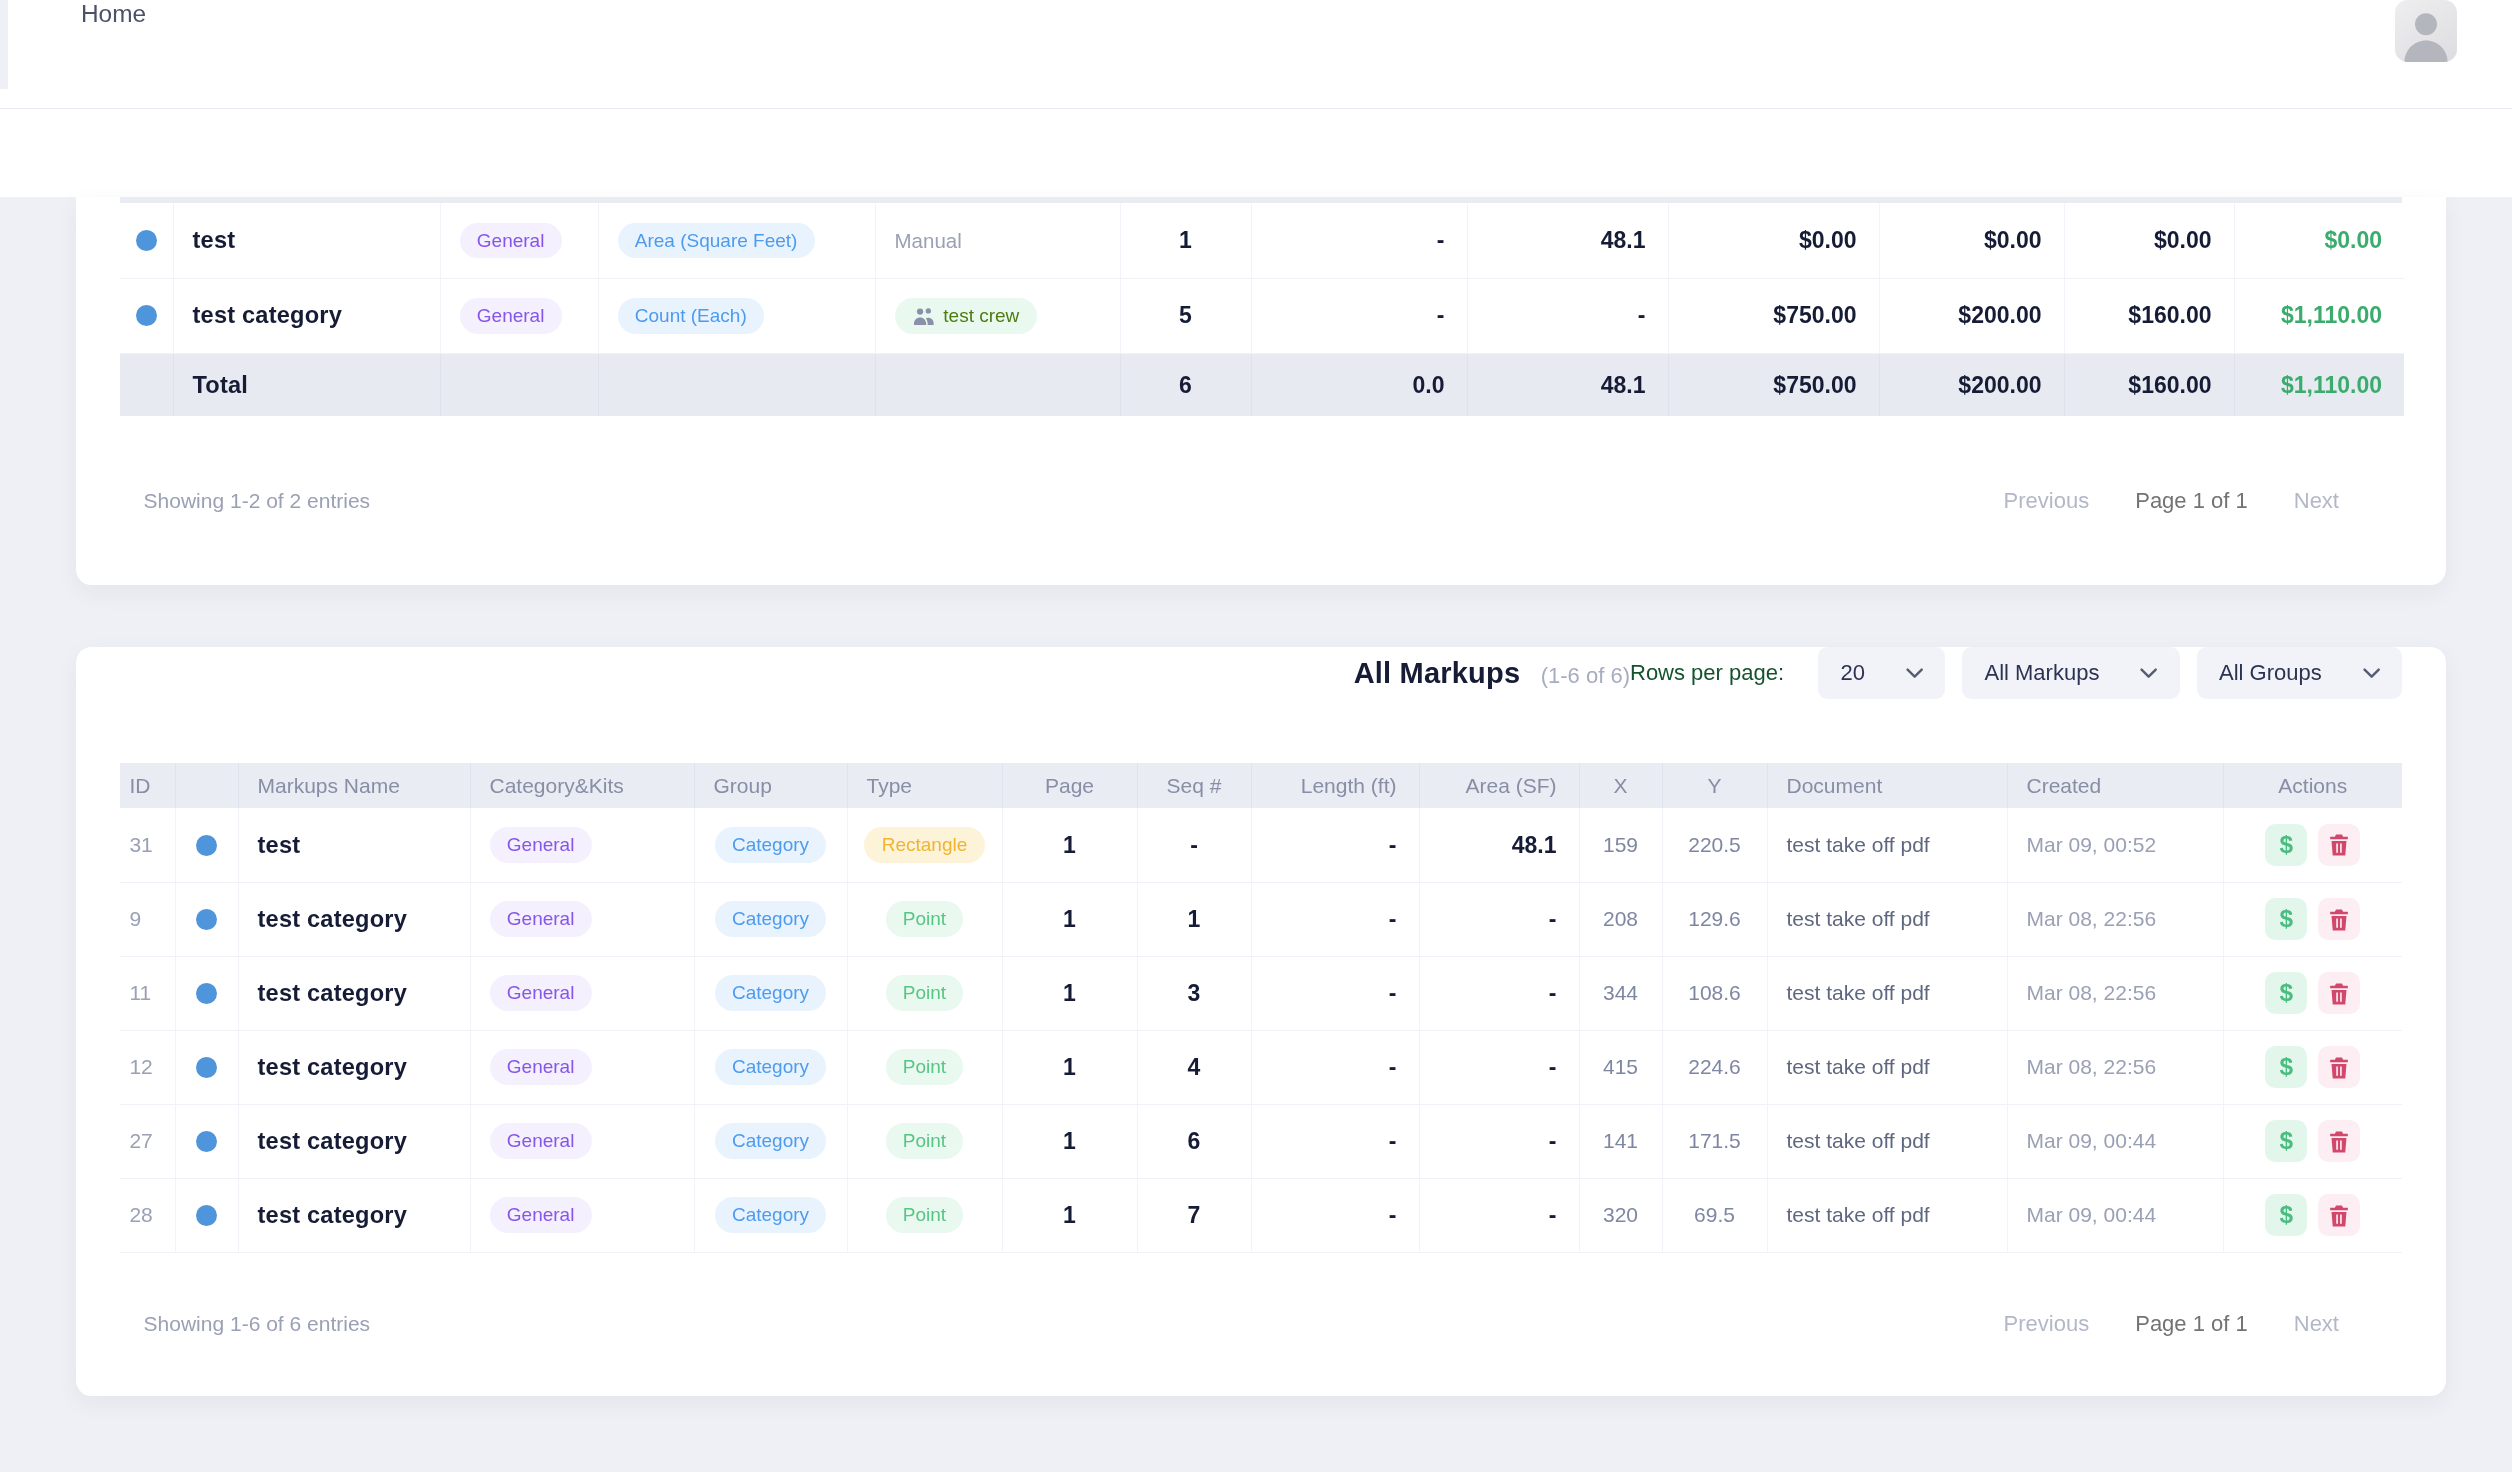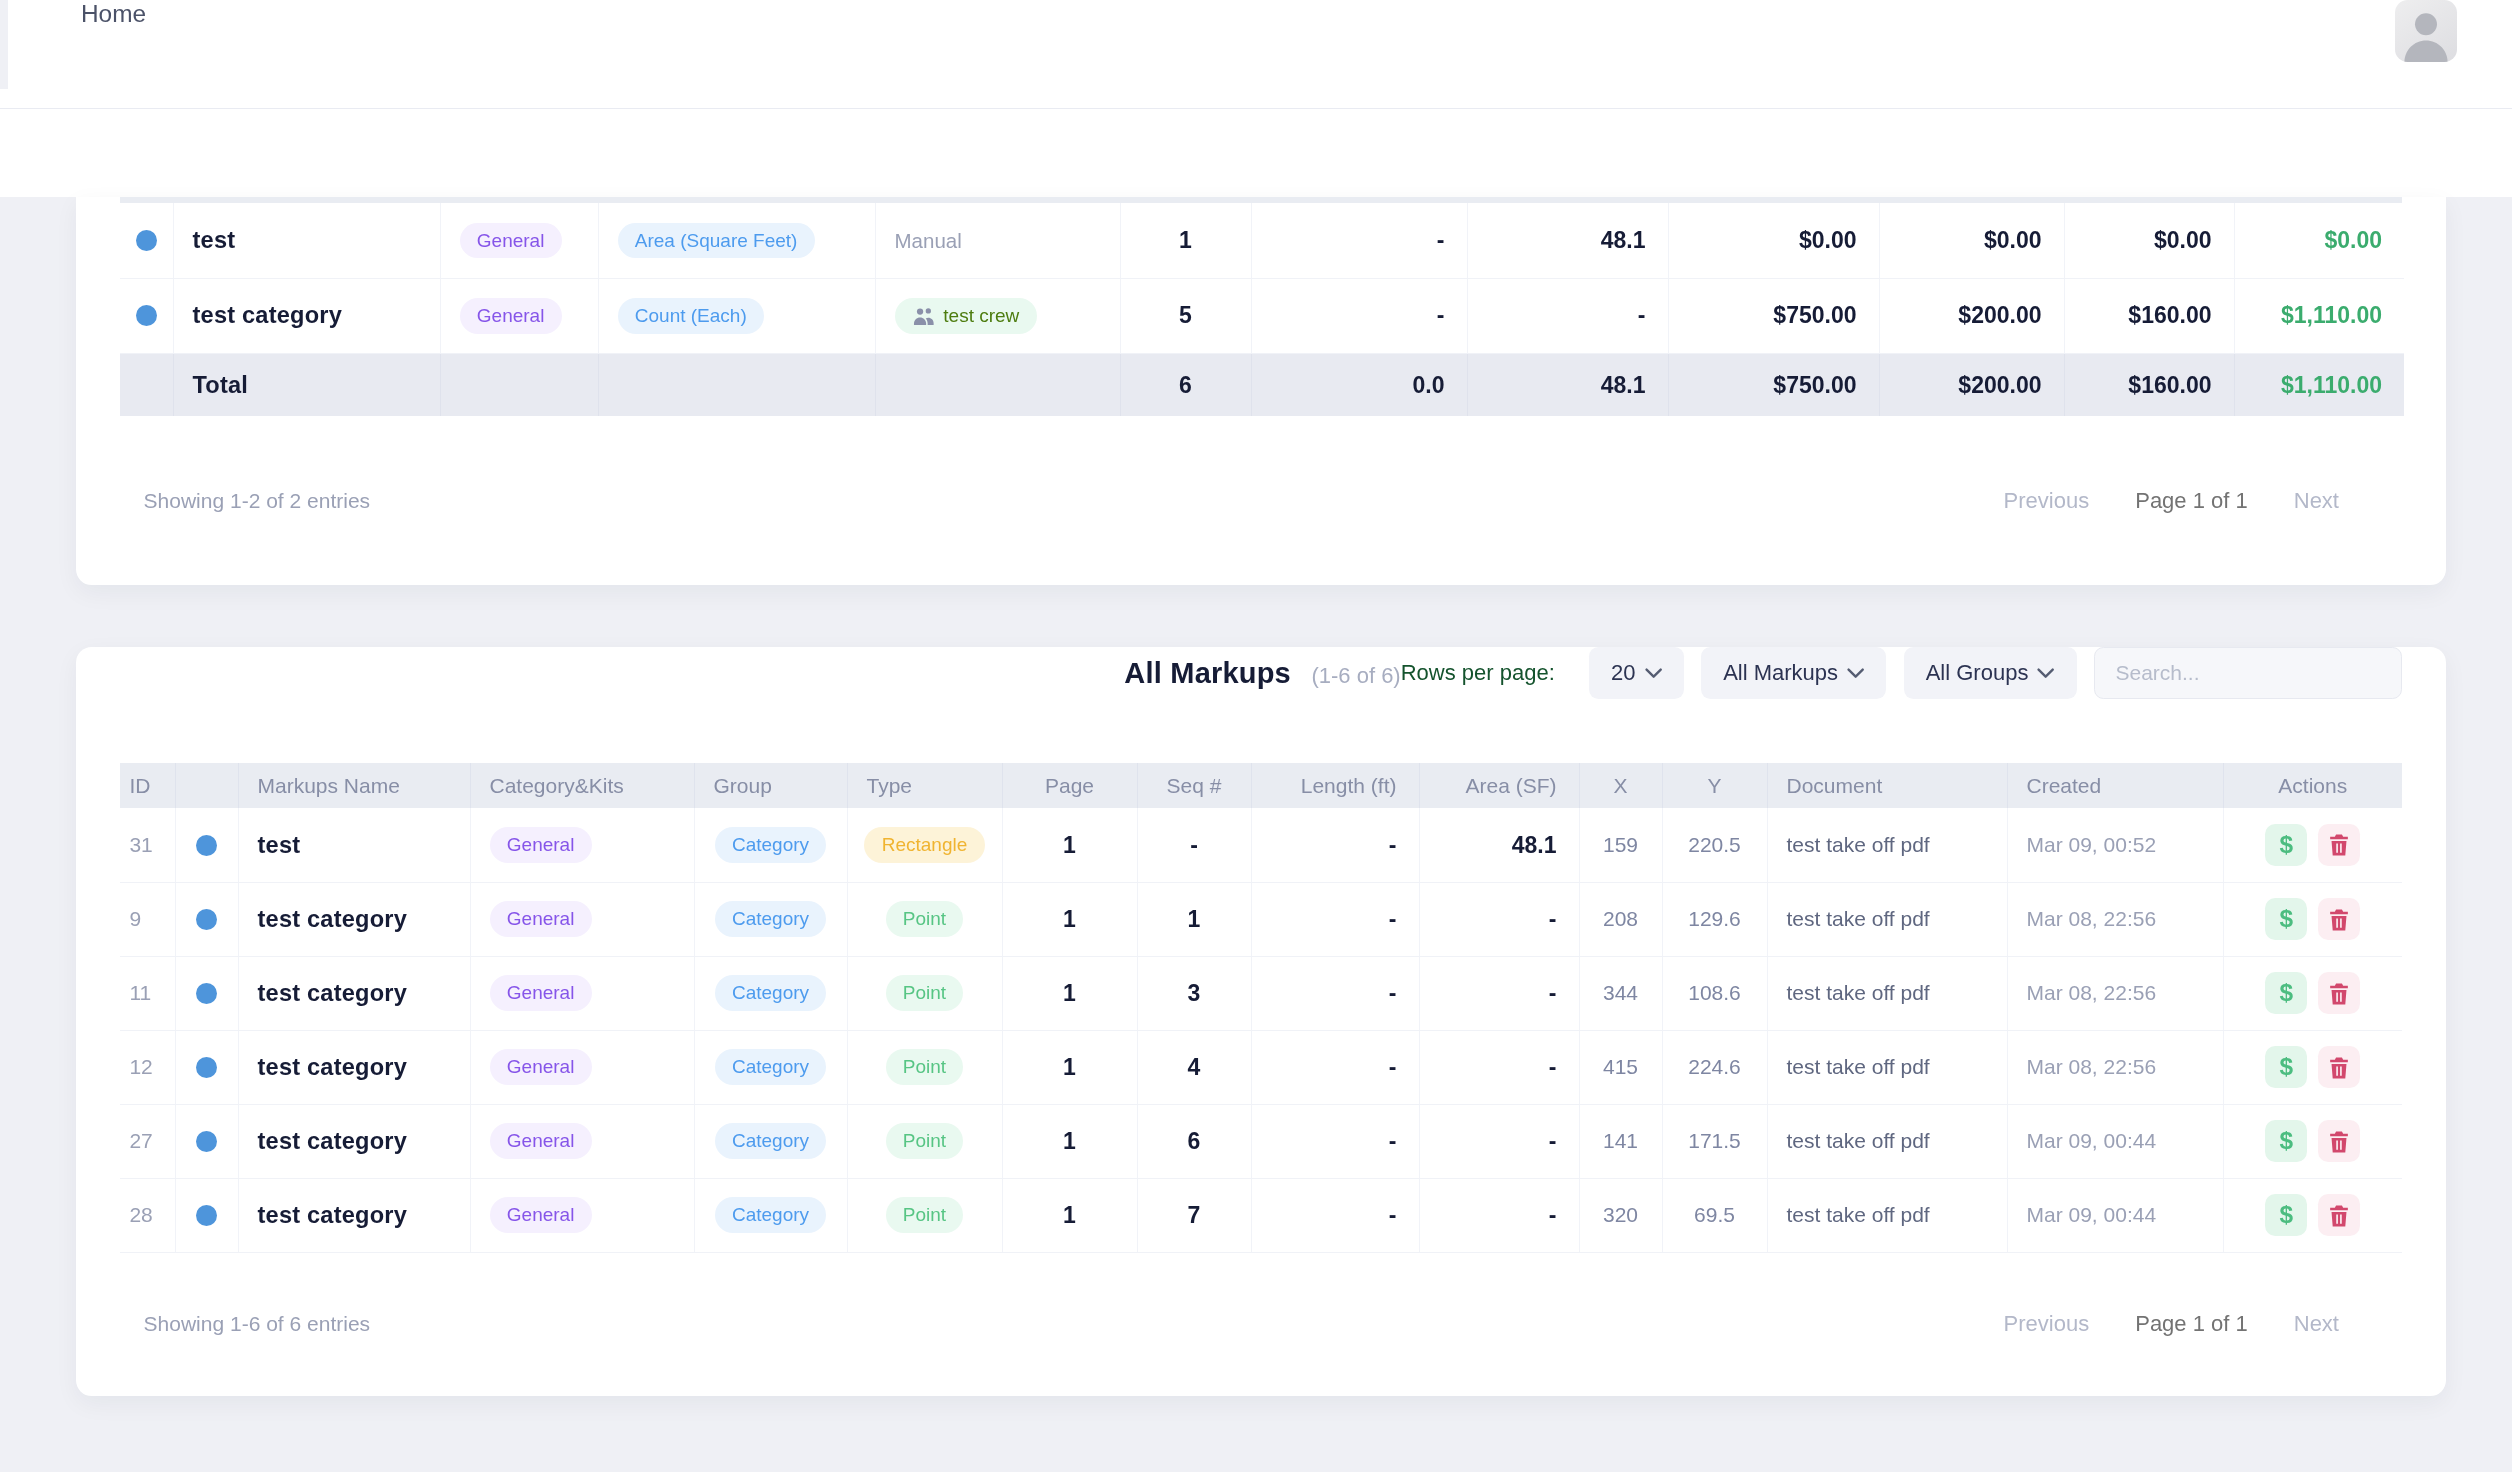--- a/index.html
+++ b/index.html
@@ -65,21 +65,21 @@
   .pag-btn{font-size:22px;color:#b3b8c9;background:none;border:none;font-family:inherit;cursor:pointer}
   .pag-info{font-size:22px;color:#737373}
 
   
   .head2{display:flex;align-items:center;justify-content:flex-end;margin-top:50px;height:52px;padding-left:7.9px}
   .title-wrap{display:flex;align-items:baseline;gap:20.5px}
   .title{font-size:29px;font-weight:700;color:#161c36;letter-spacing:0.2px}
   .range{font-size:22px;color:#a7adc0}
   .controls{display:flex;align-items:center;gap:17.3px}
   .ctl-label{font-size:22px;color:#14532d;margin-right:17px}
-  .select{height:52px;background:#f2f3f8;border-radius:9.4px;display:flex;align-items:center;gap:9px;padding:0 22px;font-size:22px;color:#2c3352;font-weight:500;cursor:pointer;border:none;font-family:inherit}
+  .select{height:52px;background:#f2f3f8;border-radius:9.4px;display:flex;align-items:center;gap:41px;padding:0 22px;font-size:22px;color:#2c3352;font-weight:500;cursor:pointer;border:none;font-family:inherit}
   .search{height:52px;width:308px;background:#f6f7fa;border:1.6px solid #e7e9f0;border-radius:9.4px;padding:0 20.5px;font-size:21px;color:#2c3352;font-family:inherit;outline:none}
   .search::placeholder{color:#b6bccb}
 
   
   .actions-wrap{display:flex;align-items:center;justify-content:center;gap:11px}
   .action-btn{width:42px;height:42px;border-radius:10.2px;display:inline-flex;align-items:center;justify-content:center;border:none;cursor:pointer}
   .action-btn.dollar{background:#e3f6eb;color:#4cbd80;font-size:24.4px;font-weight:700}
   .action-btn.trash{background:#fceef2}
 </style>
 </head>
@@ -212,21 +212,20 @@
             </span>
         </button>
         <button class="select">
           <span>All Groups</span>
           <span style="display:flex">
               <svg width="17.3" height="11" viewBox="0 0 22 14" fill="none">
                 <polyline points="2,2 11,11 20,2" stroke="#555c72" stroke-width="3" stroke-linecap="round" stroke-linejoin="round"></polyline>
               </svg>
             </span>
         </button>
-        <input class="search" placeholder="Search..." style="">
       </div>
     </div>
 
     <table class="t2">
       <colgroup>
         <col style="width:55px">
           <col style="width:63px">
           <col style="width:232px">
           <col style="width:224px">
         <col style="width:153px">

